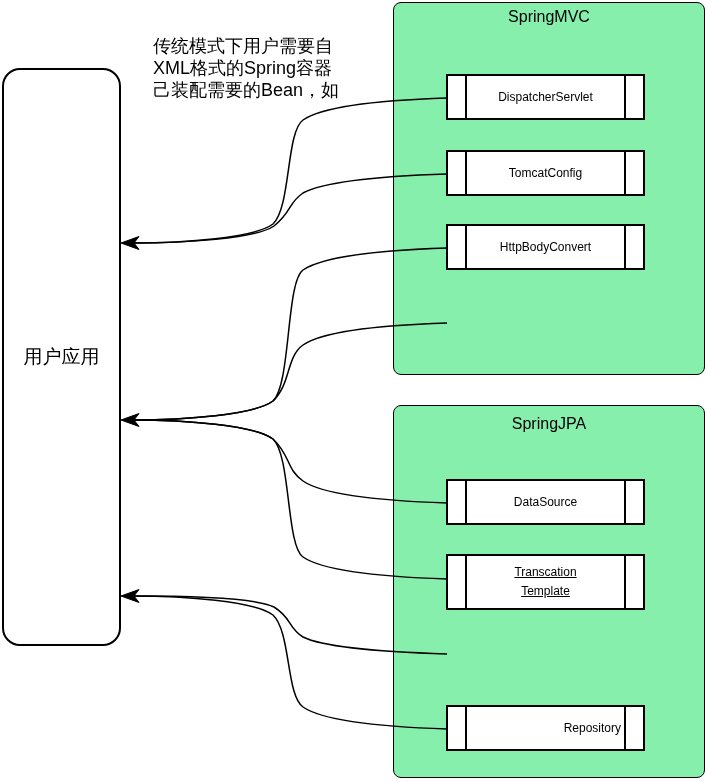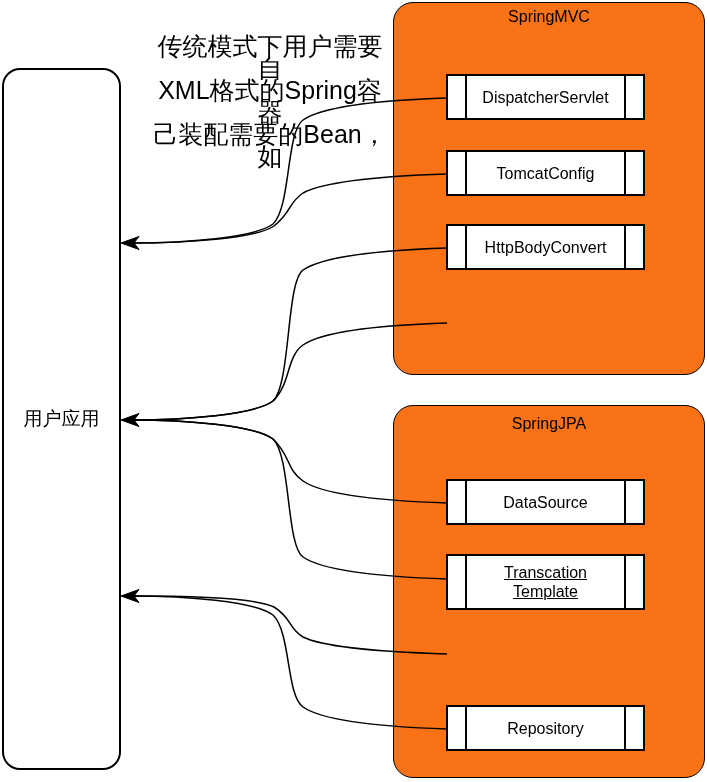--- a/index.html
+++ b/index.html
@@ -1,31 +1,31 @@
 <!DOCTYPE html>
 <html><head>
 <meta charset="utf-8">
 <style>
   html,body{margin:0;padding:0;background:#ffffff;}
   body{font-family:"Liberation Sans","DejaVu Sans",sans-serif;color:#000;}
   .canvas{position:relative;width:707px;height:782px;background:#fff;overflow:hidden;}
 
   
   .user-app{
-    position:absolute;left:2px;top:68px;width:119px;height:702px;
+    position:absolute;left:2px;top:68px;width:119px;height:578px;
     border:2px solid #000;border-radius:18px;background:#fff;
     display:flex;align-items:center;justify-content:center;
     box-sizing:border-box;
   }
   .user-app-label{font-size:19px;white-space:nowrap;}
 
   
   .group{
     position:absolute;left:393px;width:312px;height:373px;
-    border:1.5px solid #000;border-radius:20px;background:#f97316;
+    border:1.5px solid #000;border-radius:8px;background:#86efac;
     box-sizing:border-box;
   }
   .group-mvc{top:2px;}
   .group-jpa{top:405px;}
   .group-title{
     position:absolute;left:0;right:0;text-align:center;
     font-size:16px;
   }
   .group-mvc .group-title{top:5px;}
   .group-jpa .group-title{top:9px;}
@@ -36,28 +36,28 @@
     border:2px solid #000;background:#fff;box-sizing:border-box;
     display:flex;align-items:center;justify-content:center;
   }
   .component .divider-left,
   .component .divider-right{
     position:absolute;top:0;bottom:0;width:2px;background:#000;
   }
   .component .divider-left{left:17px;}
   .component .divider-right{right:17px;}
   .comp-label{
-    font-size:16px;line-height:19px;text-align:center;
+    font-size:12px;line-height:19px;text-align:center;
     white-space:pre-line;padding:0 22px;
   }
 
   
   .annotation{
     position:absolute;left:153px;top:35px;width:234px;
-    font-size:25px;line-height:22px;text-align:center;
+    font-size:18px;line-height:22px;
   }
 
   
   svg.edges{position:absolute;left:0;top:0;pointer-events:none;z-index:5;}
   .edge{fill:none;stroke:#000;stroke-width:1.5;}
   .arrowhead{fill:#000;stroke:#000;stroke-width:1;stroke-linejoin:round;}
 </style>
 </head>
 <body>
 
@@ -94,21 +94,21 @@
       <span class="divider-left"></span>
       <span class="divider-right"></span>
       <span class="comp-label">DataSource</span>
     </div>
     <div class="component" style="top:148px;height:56px;text-decoration:underline;">
       <span class="divider-left"></span>
       <span class="divider-right"></span>
       <span class="comp-label">Transcation
 Template</span>
     </div>
-    <div class="component" style="top:299px;">
+    <div class="component" style="top:299px;justify-content:flex-end;">
       <span class="divider-left"></span>
       <span class="divider-right"></span>
       <span class="comp-label">Repository</span>
     </div>
   </div>
 
   <div class="annotation">
     <div>传统模式下用户需要自</div>
     <div>XML格式的Spring容器</div>
     <div>己装配需要的Bean，如</div>

